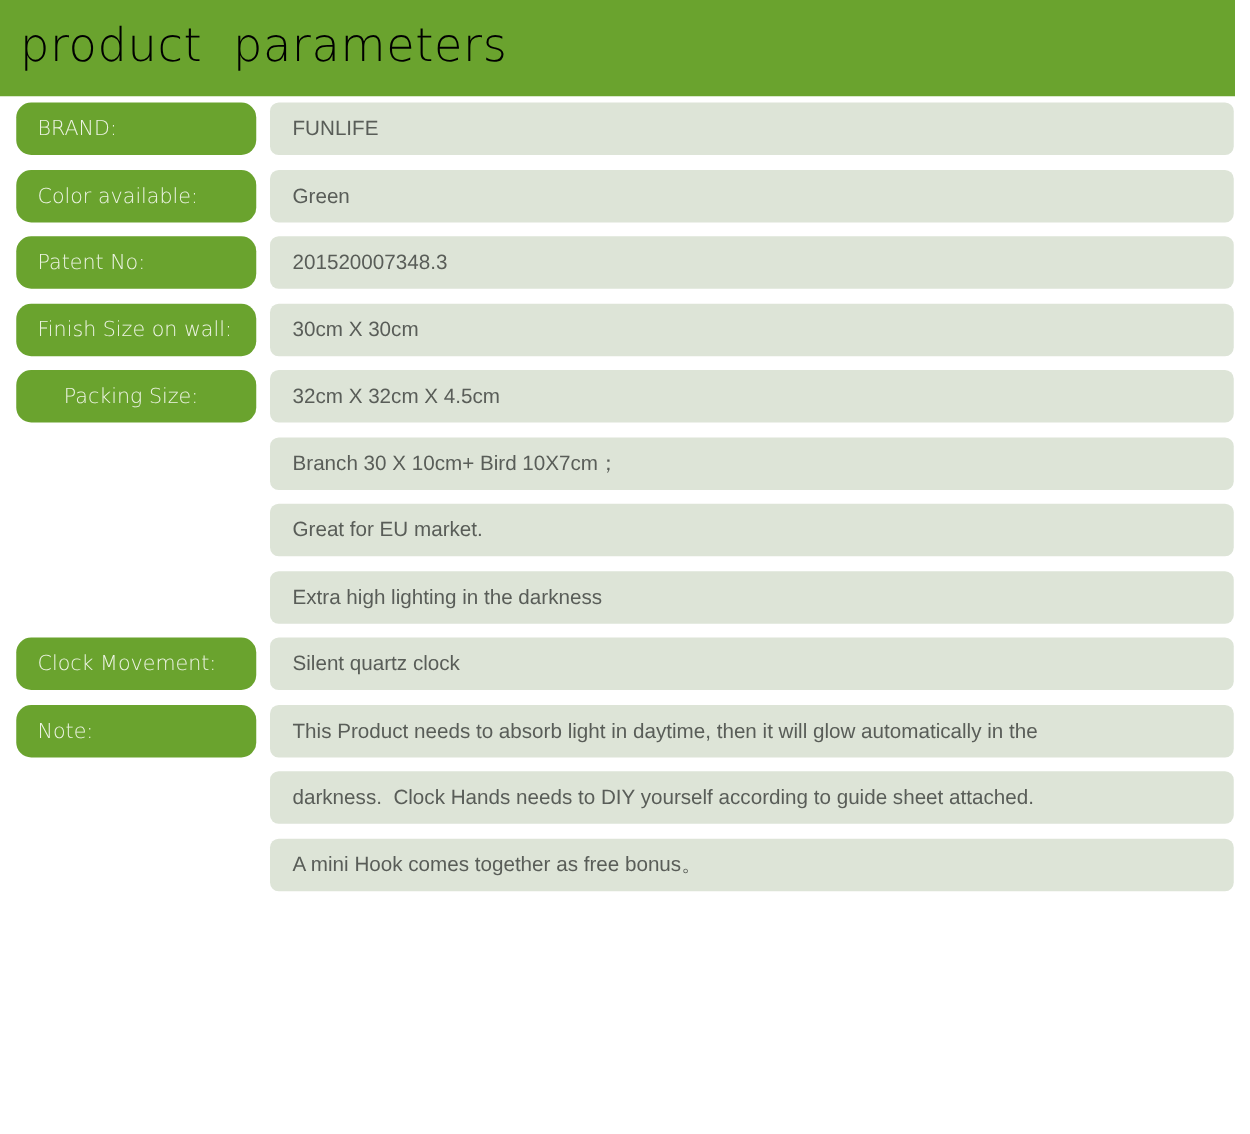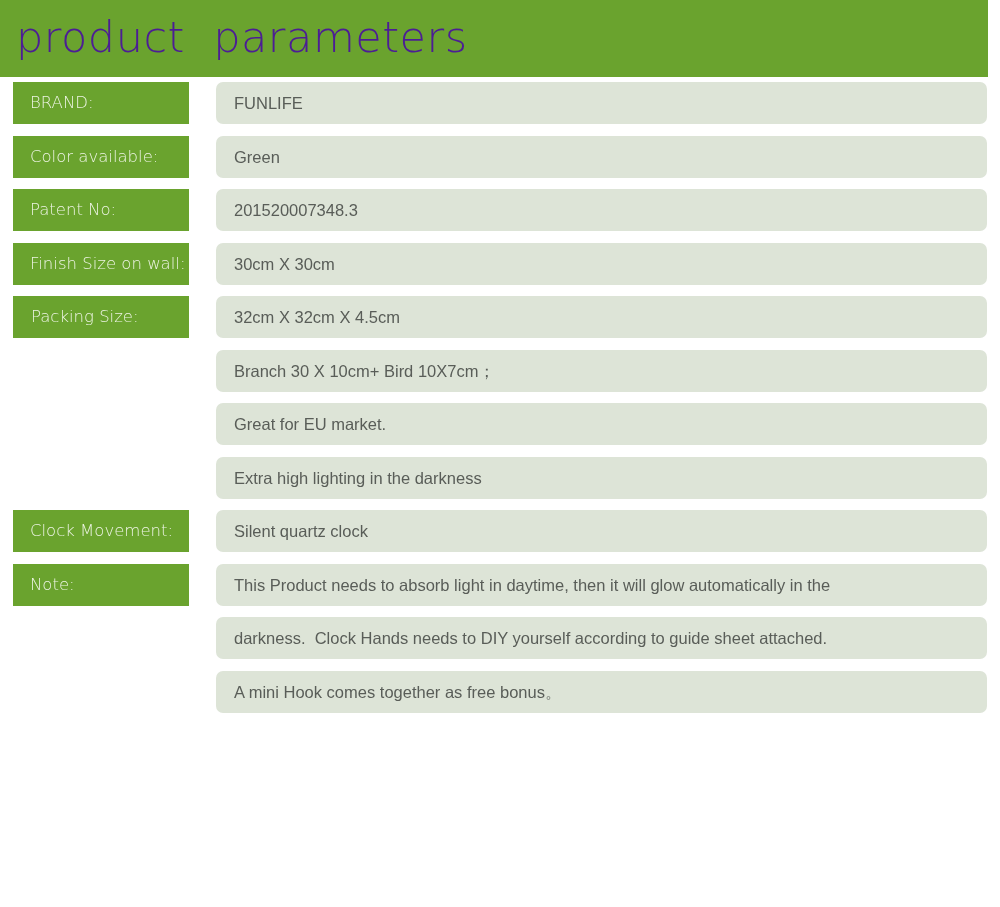--- a/index.html
+++ b/index.html
@@ -27,24 +27,24 @@
     left: 0;
     top: 0;
     width: 988px;
     height: 77px;
     background: #6aa32e;
   }
   .header-title {
     position: absolute;
     left: 16px;
     top: 14px;
-    font-size: 43px;
+    font-size: 37px;
     font-weight: 300;
     letter-spacing: 0.5px;
-    color: #4c1d95;
+    color: #000000;
     white-space: pre;
     line-height: 46px;
     font-family: "DejaVu Sans", sans-serif;
   }
 
   
   .table {
     position: absolute;
     left: 0;
     top: 77px;
@@ -54,40 +54,40 @@
   .row {
     position: relative;
     height: 53.5px;
   }
 
   
   .label-pill {
     position: absolute;
     left: 13px;
     top: 5px;
-    width: 176px;
+    width: 192px;
     height: 42px;
     background: #6aa32e;
-    border-radius: 0;
+    border-radius: 12px;
     box-sizing: border-box;
   }
   .label-text {
     position: absolute;
     left: 17px;
     top: 0;
     height: 42px;
     line-height: 42px;
     font-size: 16.5px;
     font-weight: 300;
     color: #edf4e4;
     white-space: pre;
     font-family: "DejaVu Sans", sans-serif;
   }
   .label-text.indent {
-    left: 18px;
+    left: 38px;
     text-align: right;
   }
   .label-text.overflow {
     left: 14px;
     letter-spacing: -0.2px;
   }
 
   
   .value-pill {
     position: absolute;

